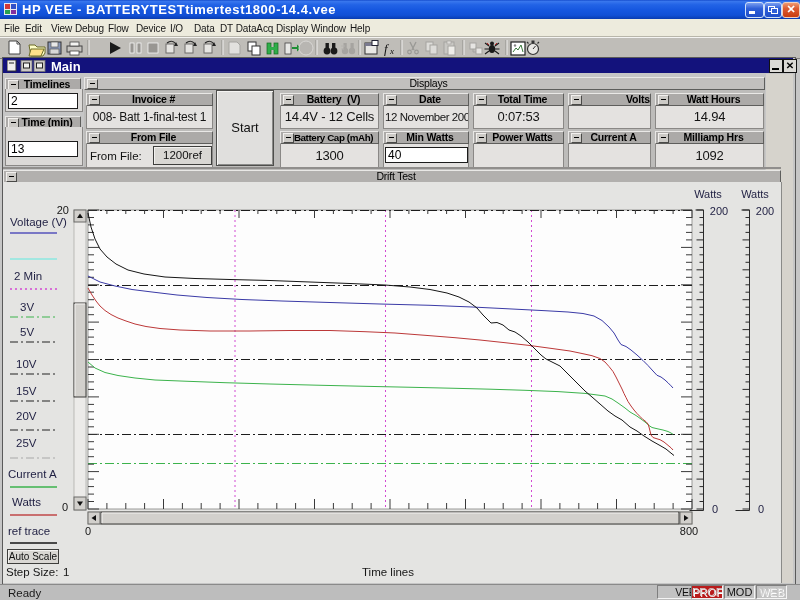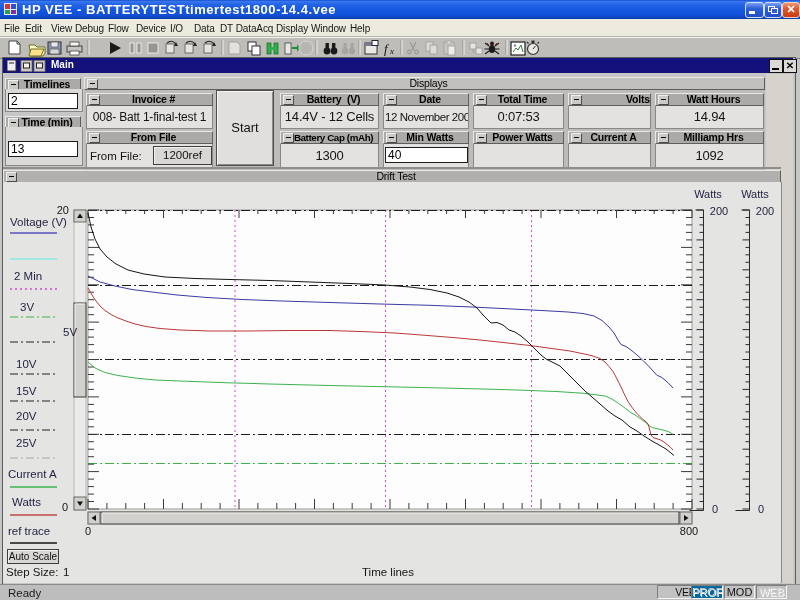--- a/index.html
+++ b/index.html
@@ -157,21 +157,21 @@
 
 <div class="abs" style="left:3px;top:58px;width:790px;height:15px;background:#13127c;">
   <svg class="abs" style="left:4px;top:2px" width="40" height="12" viewBox="0 0 40 12">
     <rect x="0" y="0" width="9" height="11" fill="#f0eeec" stroke="#333" stroke-width="1"></rect>
     <rect x="2" y="2" width="5" height="2" fill="#888"></rect>
     <rect x="14" y="0.5" width="11" height="11" fill="#ccc9c5" stroke="#777" stroke-width="0.8"></rect>
     <rect x="16.5" y="3" width="6" height="5" fill="#f2f2f0" stroke="#222" stroke-width="1"></rect>
     <rect x="27" y="0.5" width="11" height="11" fill="#ccc9c5" stroke="#777" stroke-width="0.8"></rect>
     <rect x="29.5" y="3" width="6" height="5" fill="#f2f2f0" stroke="#222" stroke-width="1"></rect>
   </svg>
-  <div class="abs" style="left:48px;top:1px;font-size:10px;font-weight:bold;color:#fff;">Main</div>
+  <div class="abs" style="left:48px;top:1px;font-size:13px;font-weight:bold;color:#fff;">Main</div>
   <div class="abs" style="left:766px;top:1px;width:12px;height:12px;background:#dcdad6;border:1px solid #111;">
      <div class="abs" style="left:2px;top:8px;width:7px;height:2px;background:#000;"></div>
     </div>
   <div class="abs" style="left:780px;top:1px;width:12px;height:12px;background:#dcdad6;border:1px solid #111;
      font-size:10px;font-weight:bold;color:#000;text-align:center;line-height:11px;">✕</div>
 </div>
 
 <div class="abs" style="left:766px;top:74px;width:27px;height:96px;background:#d6d3cc;"></div>
 
 <div class="abs hdr" style="left:5px;top:78px;width:74px;height:10px;line-height:10px;">
@@ -290,40 +290,40 @@
 <text x="719" y="215" font-family="Liberation Sans, sans-serif" font-size="11" fill="#1f1f42" text-anchor="middle" font-weight="normal">200</text>
 <text x="712" y="513" font-family="Liberation Sans, sans-serif" font-size="11" fill="#1f1f42" text-anchor="start" font-weight="normal">0</text>
 <text x="755" y="198" font-family="Liberation Sans, sans-serif" font-size="11" fill="#1f1f42" text-anchor="middle" font-weight="normal">Watts</text>
 <text x="765" y="215" font-family="Liberation Sans, sans-serif" font-size="11" fill="#1f1f42" text-anchor="middle" font-weight="normal">200</text>
 <text x="758" y="513" font-family="Liberation Sans, sans-serif" font-size="11" fill="#1f1f42" text-anchor="start" font-weight="normal">0</text>
 </svg>
 
 <div class="leg" style="left:10px;top:216px;">Voltage (V)</div>
 <div class="leg" style="left:14px;top:270px;">2 Min</div>
 <div class="leg" style="left:20px;top:301px;">3V</div>
-<div class="leg" style="left:20px;top:326px;margin-left:43px;">5V</div>
+<div class="leg" style="left:20px;top:326px;">5V</div>
 <div class="leg" style="left:16px;top:358px;">10V</div>
 <div class="leg" style="left:16px;top:385px;">15V</div>
 <div class="leg" style="left:16px;top:410px;">20V</div>
 <div class="leg" style="left:16px;top:437px;">25V</div>
 <div class="leg" style="left:8px;top:468px;">Current A</div>
 <div class="leg" style="left:12px;top:496px;">Watts</div>
 <div class="leg" style="left:8px;top:525px;">ref trace</div>
 
 <div class="abs" style="left:7px;top:549px;width:50px;height:13px;background:#d9d7d3;border:1px solid #3e3e3c;
      box-shadow:inset 1px 1px 0 #f2f1ef;font-size:10px;color:#111;text-align:center;line-height:13px;white-space:nowrap;">Auto Scale</div>
 <div class="abs" style="left:6px;top:566px;font-size:11.5px;color:#161616;">Step Size:</div>
 <div class="abs" style="left:63px;top:566px;font-size:11.5px;color:#161616;">1</div>
 <div class="abs" style="left:362px;top:566px;font-size:11.5px;color:#161616;">Time lines</div>
 
 <div class="abs" style="left:0;top:584px;width:800px;height:16px;background:#bdbdbd;border-top:1px solid #8a8a8a;">
   <div class="abs" style="left:8px;top:2px;font-size:11.5px;color:#1a1a1a;">Ready</div>
 </div>
 <div class="abs" style="left:657px;top:585px;width:31px;height:12px;background:#c2c2c2;border:1px solid;
   border-color:#7e7e7e #f4f4f4 #f4f4f4 #7e7e7e;font-size:10.5px;letter-spacing:-0.3px;color:#111;text-align:center;line-height:12px;padding-left:16px;">VEE 3</div>
-<div class="abs" style="left:691px;top:585px;width:30px;height:12px;background:#0369a1;border:1px solid;
+<div class="abs" style="left:691px;top:585px;width:30px;height:12px;background:#b91c1c;border:1px solid;
   border-color:#7e7e7e #f4f4f4 #f4f4f4 #7e7e7e;font-size:11px;color:#d4d4d4;text-align:center;line-height:12px;
   text-shadow:1px 1px 0 #fff;">PROF</div>
 <div class="abs" style="left:724px;top:585px;width:29px;height:12px;background:#c2c2c2;border:1px solid;
   border-color:#7e7e7e #f4f4f4 #f4f4f4 #7e7e7e;font-size:11px;color:#111;text-align:center;line-height:12px;">MOD</div>
 <div class="abs" style="left:756px;top:585px;width:29px;height:12px;background:#c2c2c2;border:1px solid;
   border-color:#7e7e7e #f4f4f4 #f4f4f4 #7e7e7e;font-size:11px;color:#d4d4d4;text-align:center;line-height:12px;
   text-shadow:1px 1px 0 #fff;">WEB</div>
 
 </body></html>

